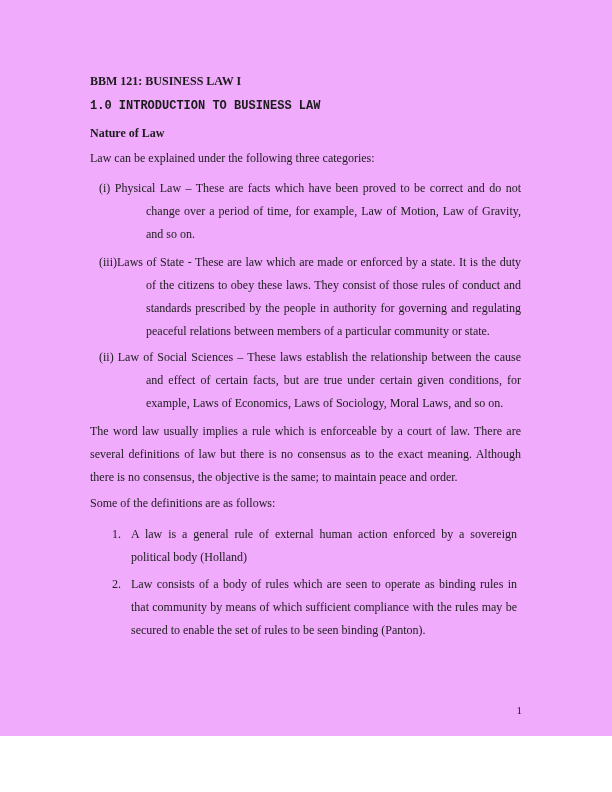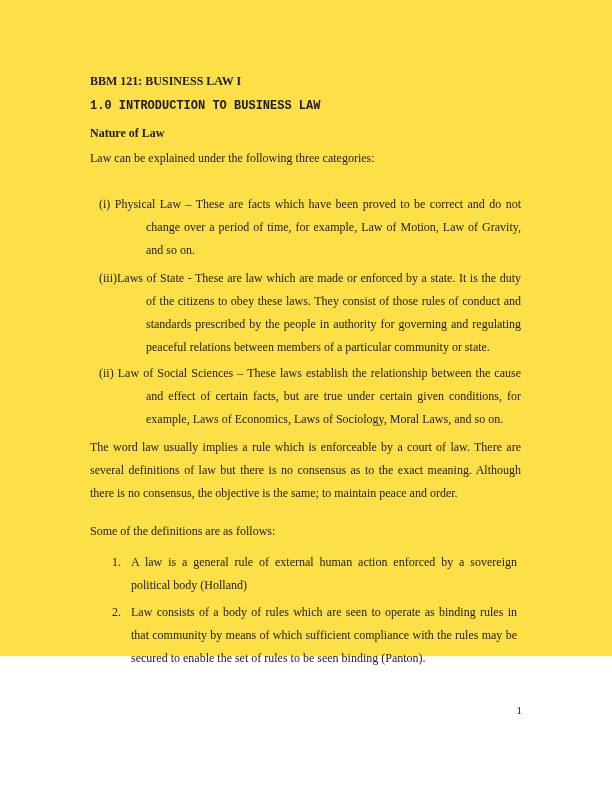--- a/index.html
+++ b/index.html
@@ -8,40 +8,40 @@
     width: 612px;
     height: 792px;
     background: #ffffff;
     font-family: "Liberation Serif", "DejaVu Serif", serif;
     color: #1c1c1c;
     overflow: hidden;
   }
   .page {
     position: relative;
     width: 612px;
-    height: 656px;
-    background: #fde047;
+    height: 736px;
+    background: #f0abfc;
   }
   .content {
     position: absolute;
     left: 90px;
     top: 70px;
     width: 431px;
   }
   .line {
     font-size: 12px;
     line-height: 23px;
     margin: 0;
   }
   .bold { font-weight: bold; }
   .justify { text-align: justify; }
   .mb2 { margin-bottom: 2px; }
-  .mb3 { margin-bottom: 15px; }
+  .mb3 { margin-bottom: 3px; }
   .mb4 { margin-bottom: 4px; font-family: Liberation Mono, monospace; }
-  .mb7 { margin-bottom: 23px; }
+  .mb7 { margin-bottom: 7px; }
   .mb8 { margin-bottom: 8px; }
   .roman-item {
     font-size: 12px;
     line-height: 23px;
     padding-left: 56px;
     text-indent: -47px;
     text-align: justify;
     margin: 0 0 5px 0;
   }
   .roman-item.last { margin-bottom: 3px; }

